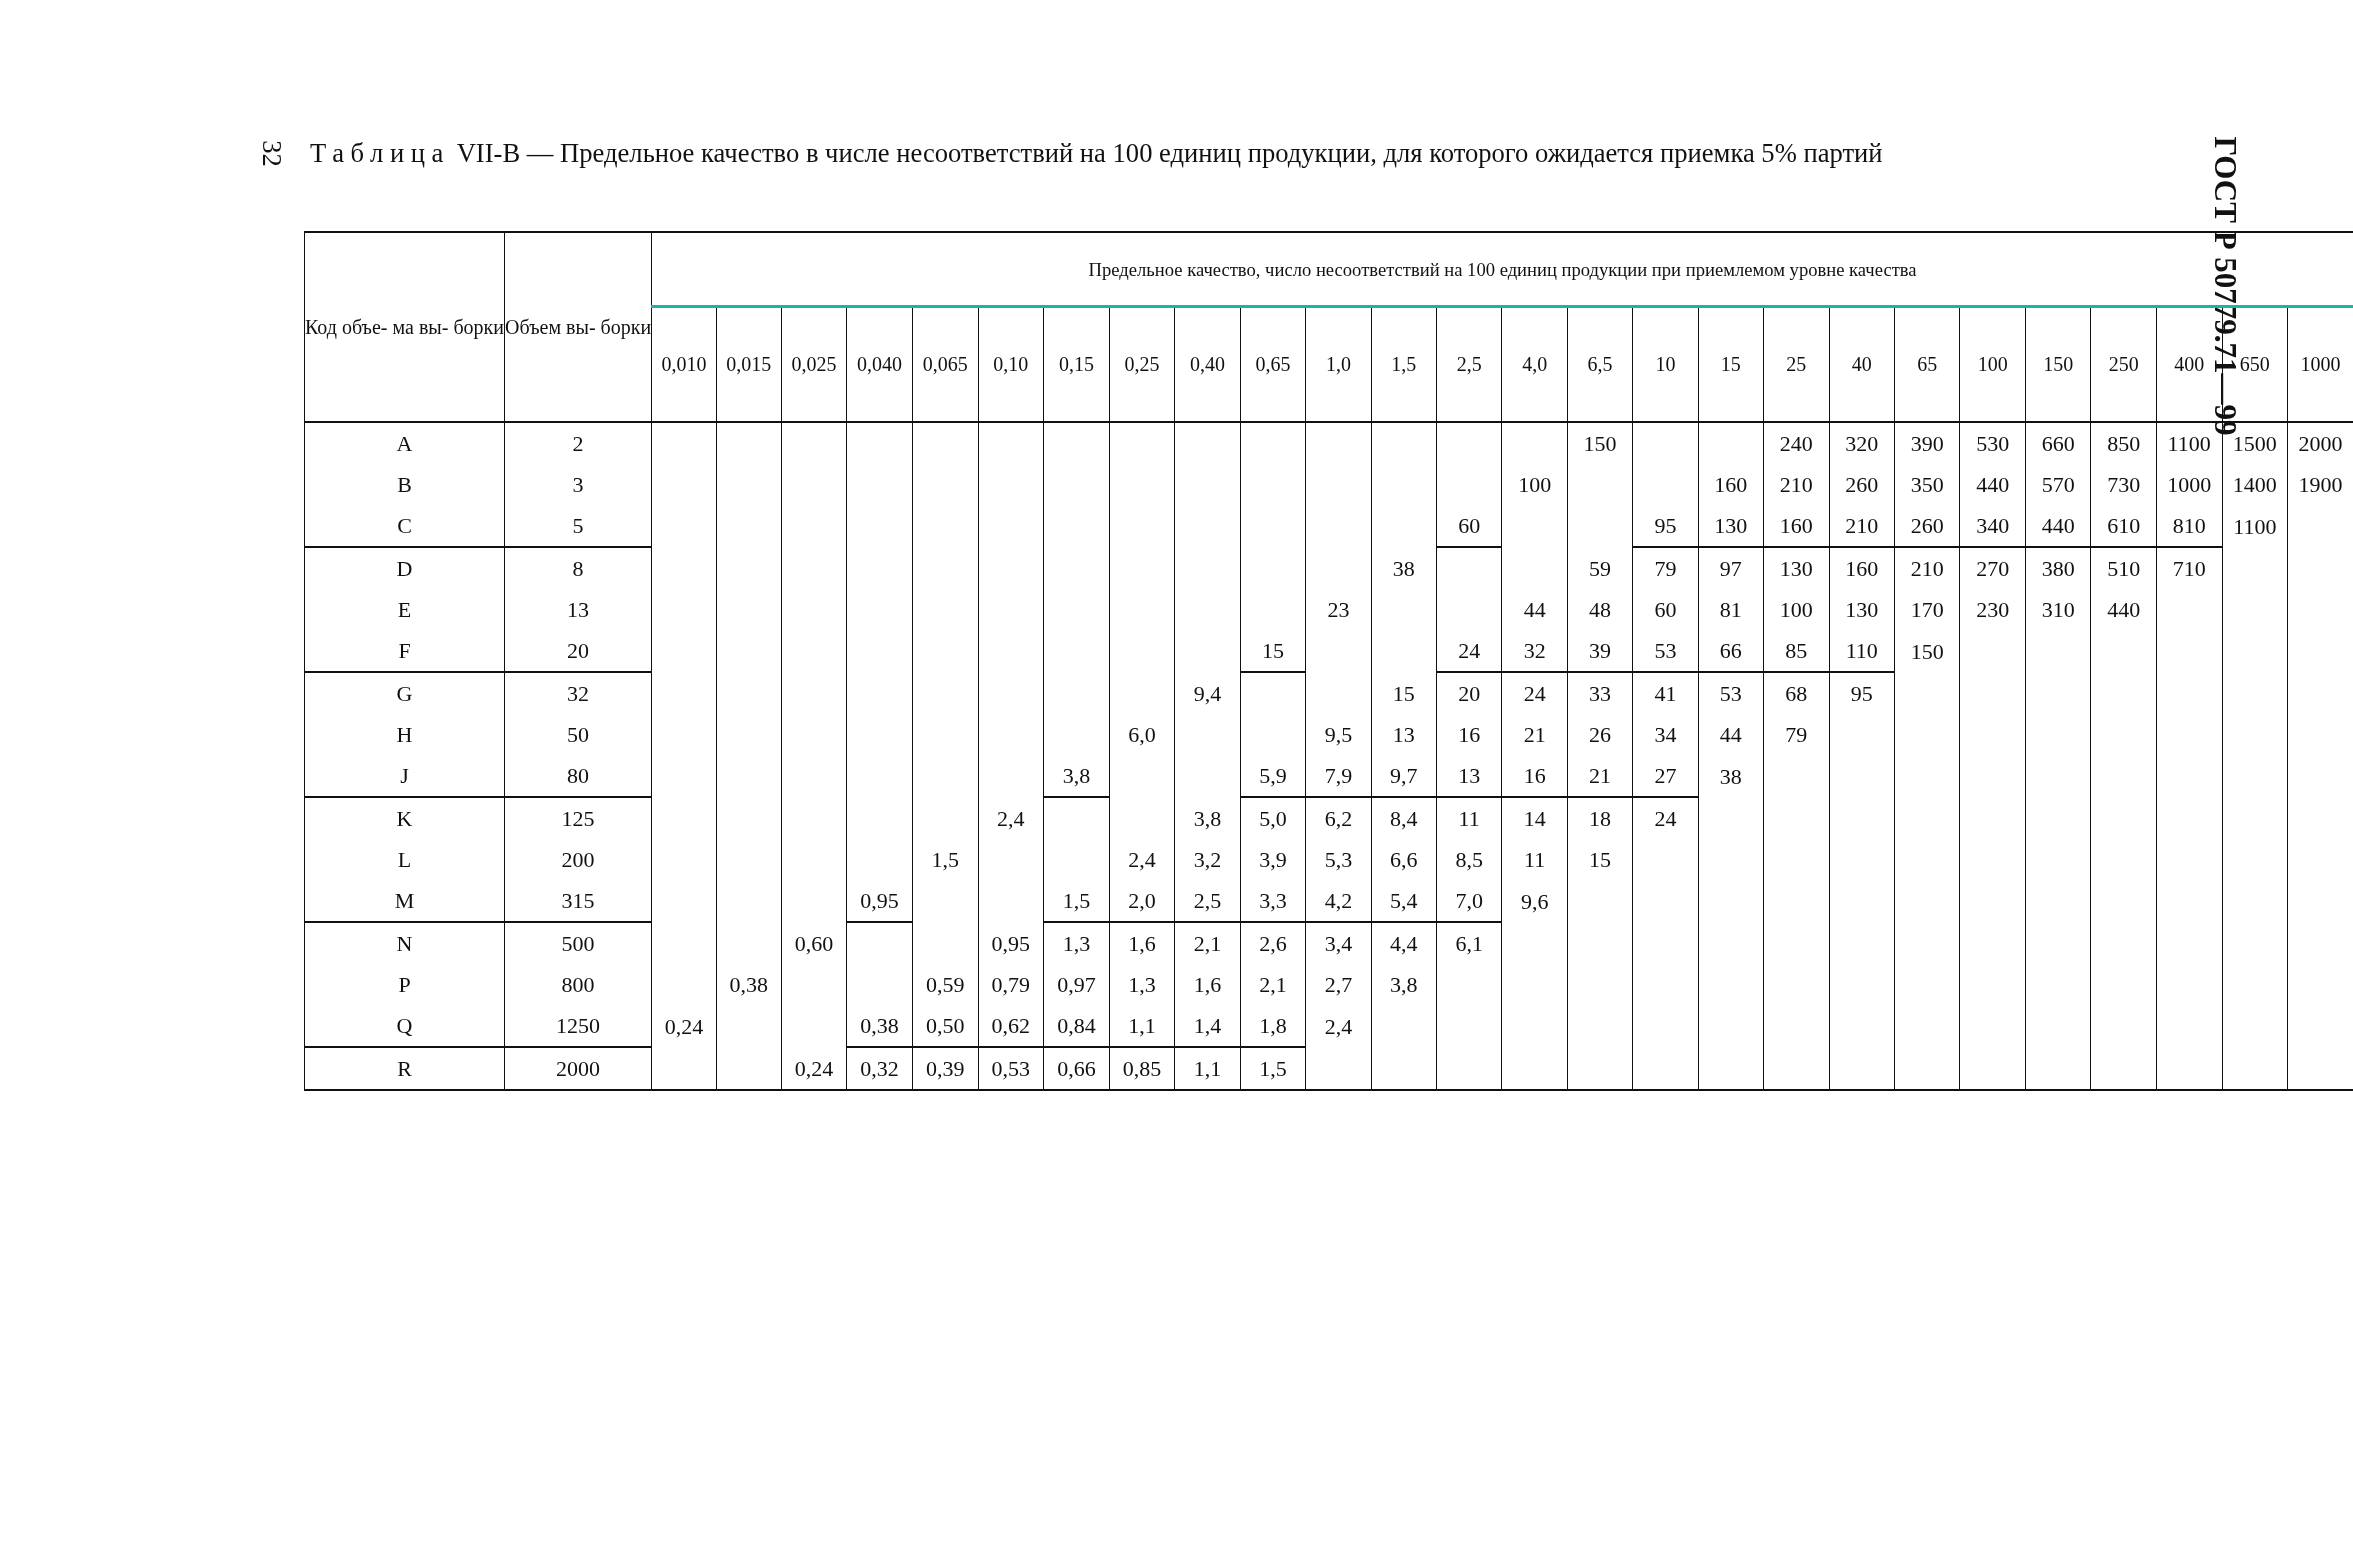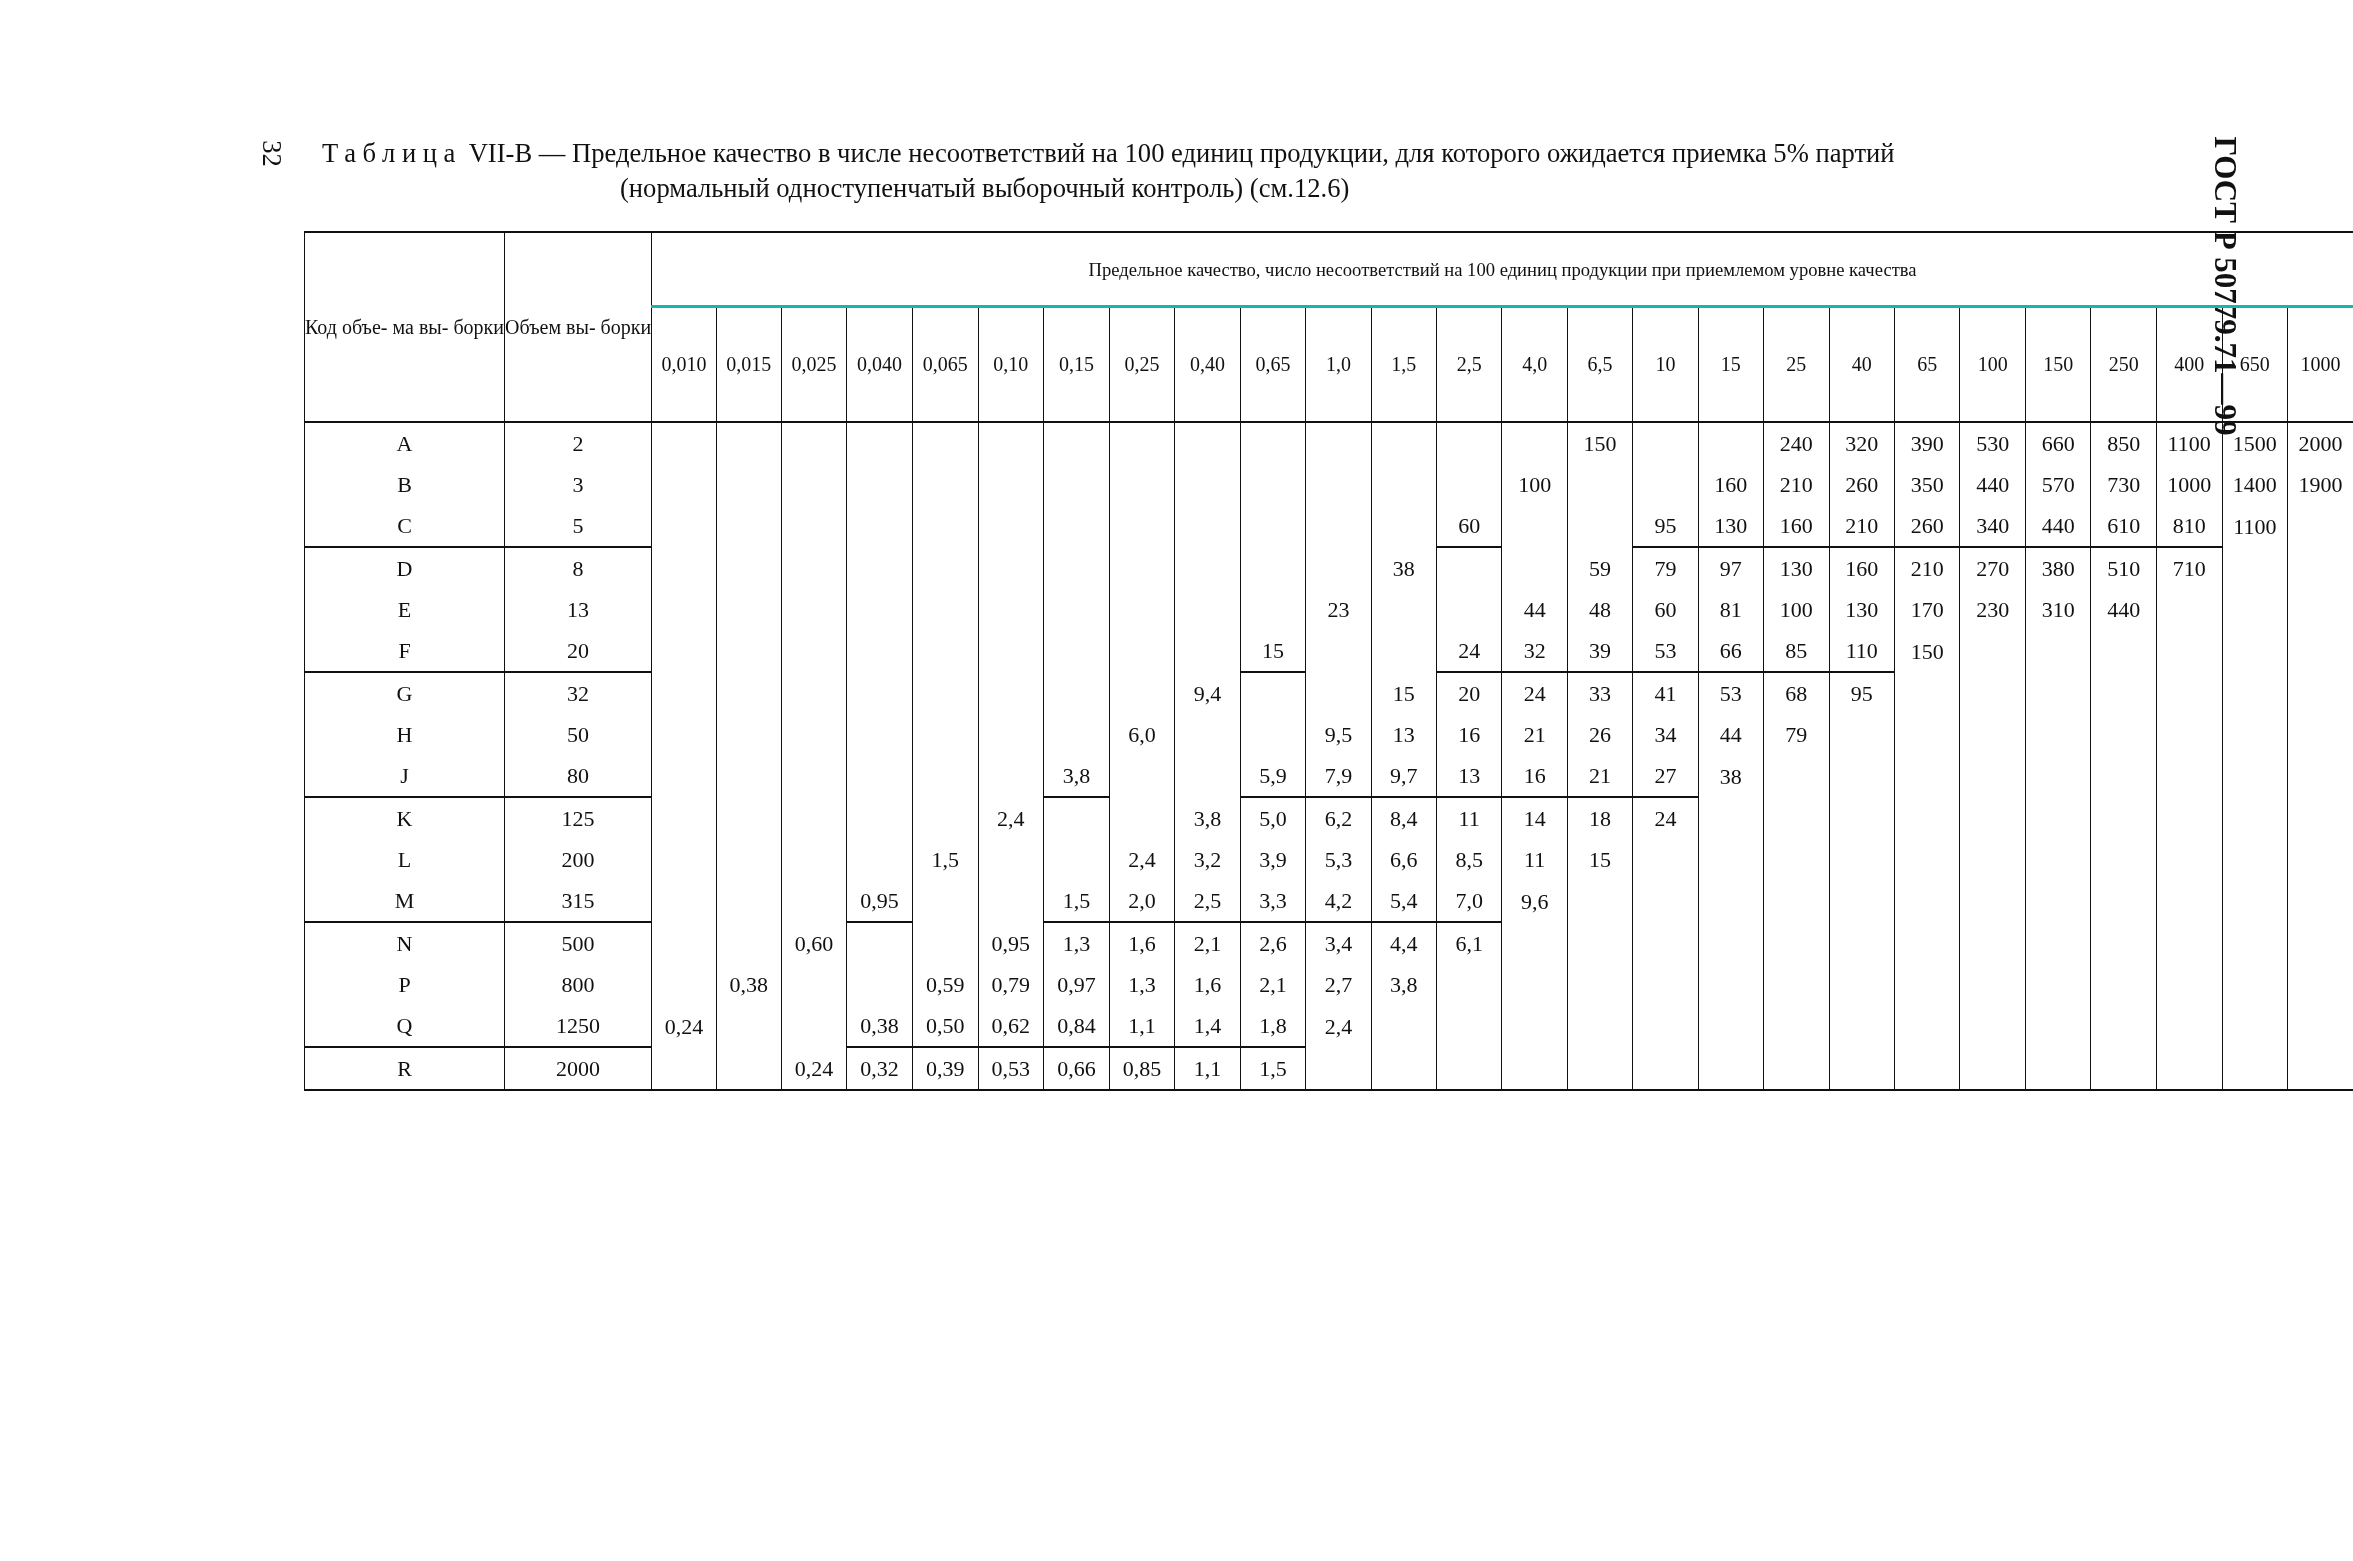--- a/index.html
+++ b/index.html
@@ -1,18 +1,18 @@
 <!DOCTYPE html>
 <html style="font-size:10.6px"><head>
 <meta charset="utf-8">
 <style>
   html,body{margin:0;padding:0;background:#fff;}
   body{width:2354px;height:1561px;position:relative;overflow:hidden;font-family:"Liberation Serif","DejaVu Serif",serif;color:#111;}
   .pagenum{position:absolute;left:258px;top:138px;font-size:26.6px;transform:rotate(90deg);transform-origin:center;}
-  .caption{position:absolute;left:322px;top:136px;font-size:26.6px;line-height:35px;}
+  .caption{position:absolute;left:310px;top:136px;font-size:26.6px;line-height:35px;}
   .caption .lead{letter-spacing:6.6px;}
   .caption .l2{position:absolute;left:298px;top:35px;white-space:nowrap;}
   .side{position:absolute;left:2192px;top:133px;width:66px;height:306px;}
   .side span{position:absolute;left:50%;top:50%;white-space:nowrap;font-weight:bold;font-size:31px;transform:translate(-50%,-50%) rotate(90deg);}
   table.t{position:absolute;left:304px;top:231px;border-collapse:collapse;table-layout:fixed;font-size:22px;}
   table.t td{border-left:1.3px solid #111;border-right:1.3px solid #111;padding:0;text-align:center;vertical-align:middle;height:41px;line-height:41px;white-space:nowrap;}
   table.t td.hd{line-height:21px;font-size:20px;height:auto;}
   table.t td.ttl{font-size:18.6px;border-top:2px solid #111;border-bottom:3px solid #14b8a6;}
   table.t td.aql{height:113px;font-size:20px;border-bottom:2.7px solid #111;margin-top:17px;}
   .bt{border-top:2.7px solid #111 !important;}
@@ -21,21 +21,20 @@
 </style>
 </head>
 <body>
 
 <div class="pagenum">32</div>
 
 <div class="caption">
   <span class="lead">Таблица</span>
   <span>VII-B —</span>
   <span>Предельное качество в числе несоответствий на 100 единиц продукции, для которого ожидается приемка 5% партий</span>
-  <div class="l2">(нормальный одноступенчатый выборочный контроль) (см.12.6)</div>
 </div>
 
 <div class="side">
   <span>ГОСТ Р 50779.71—99</span>
 </div>
 
 <table class="t">
   <colgroup>
     <col style="width:76px">
       <col style="width:76px">

